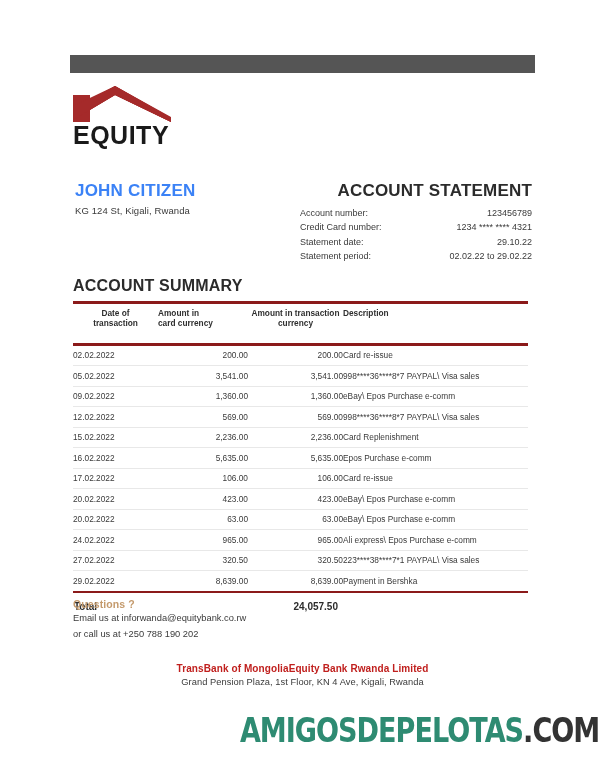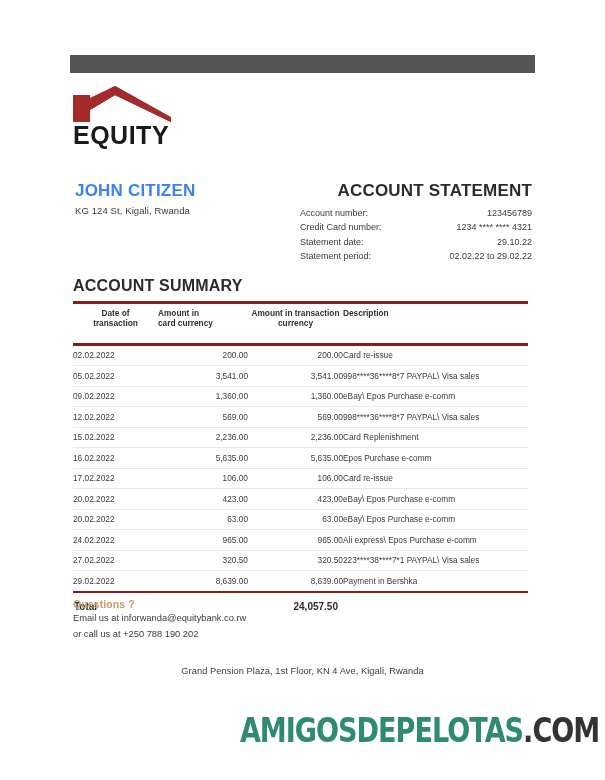--- a/index.html
+++ b/index.html
@@ -409,20 +409,21 @@
     </div>
   </div>
 
   <div class="questions">
     <div class="q-title">Questions ?</div>
     <div class="q-line">Email us at inforwanda@equitybank.co.rw</div>
     <div class="q-line">or call us at +250 788 190 202</div>
   </div>
 
   <div class="footer">
+    <div class="footer-bank">TransBank of MongoliaEquity Bank Rwanda Limited</div>
     <div class="footer-addr">Grand Pension Plaza, 1st Floor, KN 4 Ave, Kigali, Rwanda</div>
   </div>
 
   <div class="watermark">
     <span class="wm-main">AMIGOSDEPELOTAS</span><span class="wm-tld">.COM</span>
   </div>
 
 </div>
 
 </body></html>

